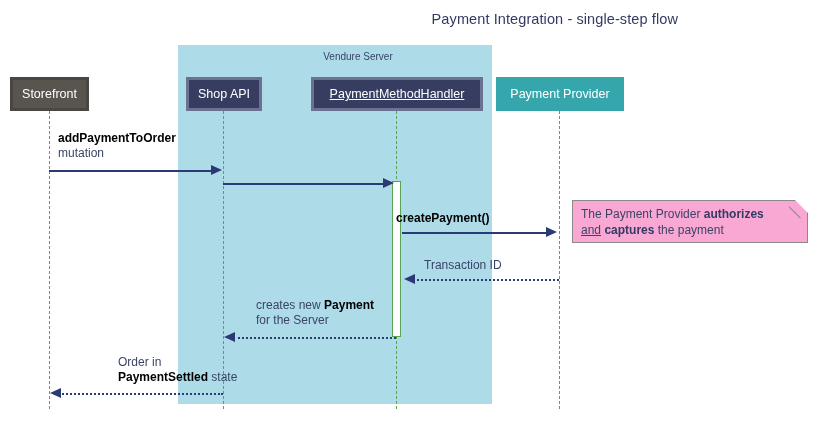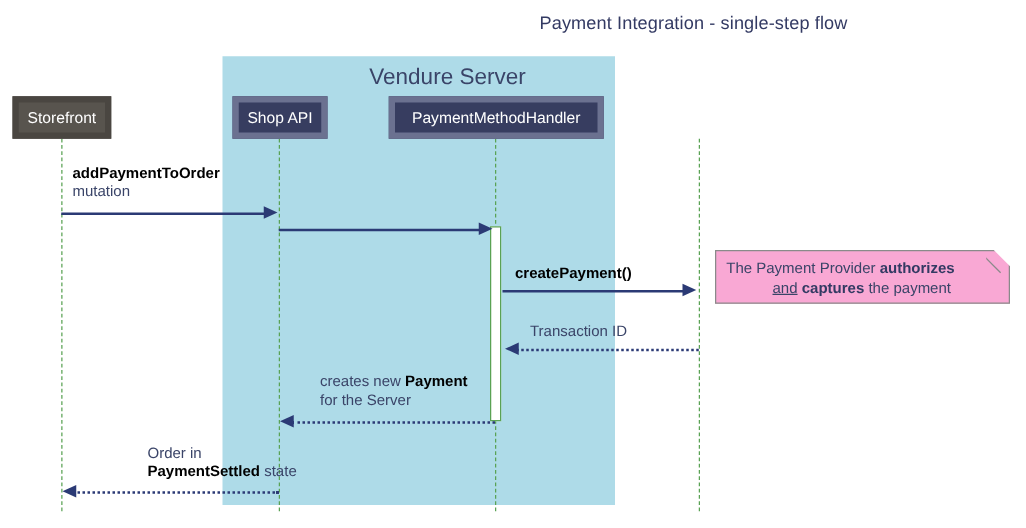--- a/index.html
+++ b/index.html
@@ -37,40 +37,40 @@
     width: 314px;
     height: 359px;
     background: #aedbe8;
   }
   .group-label {
     position: absolute;
     left: 178px;
     top: 51px;
     width: 360px;
     text-align: center;
-    font-size: 18px;
+    font-size: 10px;
     color: #3a4468;
   }
   
   .participant {
     position: absolute;
     top: 77px;
     height: 34px;
     box-sizing: border-box;
     display: flex;
     align-items: center;
     justify-content: center;
     color: #ffffff;
     font-size: 12.5px;
-    border: 5px solid #ec4899;
+    border: 3px solid #ec4899;
     white-space: nowrap;
   }
   .p-storefront { left: 10px;  width: 79px;  background: #58544e; border-color: #4a4641; }
   .p-shopapi    { left: 186px; width: 76px;  background: #373d60; border-color: #6b7190; }
-  .p-pmh        { left: 311px; width: 172px; background: #373d60; border-color: #6b7190; }
+  .p-pmh        { left: 311px; width: 172px; background: #373d60; border-color: #6b7190; text-decoration: underline; }
   .p-provider   { left: 496px; width: 128px; background: #35a7ac; border-color: #35a7ac; }
 
   
   .lifeline {
     position: absolute;
     top: 111px;
     width: 0;
     height: 298px;
     border-left: 1.5px dashed #5aa254;
   }
@@ -165,21 +165,21 @@
   .note-text {
     position: absolute;
     left: 8px;
     top: 5px;
     width: 222px;
     font-size: 12px;
     line-height: 16px;
     color: #3a4468;
   }
   .note-text b { font-weight: bold; color: #333a63; }
-  .note-text u { text-decoration: underline; margin-left: 37px; }
+  .note-text u { text-decoration: underline; }
 </style>
 </head>
 <body>
 
 <div id="diagram-root">
 
   <div class="title">Payment Integration - single-step flow</div>
 
   <div class="group-box"></div>
   <div class="group-label">Vendure Server</div>
@@ -191,34 +191,37 @@
 
   <div class="participant p-storefront">
     <span>Storefront</span>
   </div>
   <div class="participant p-shopapi">
     <span>Shop API</span>
   </div>
   <div class="participant p-pmh">
     <span>PaymentMethodHandler</span>
   </div>
+  <div class="participant p-provider">
+    <span>Payment Provider</span>
+  </div>
 
   <div class="activation"></div>
 
   <div class="msg-label" style="left:58px; top:131px;">
     <b>addPaymentToOrder</b><br>
     <span>mutation</span>
   </div>
   <div class="msg-line" style="left:49px; top:170px; width:163px;"></div>
   <div class="arrow-head right" style="left:211px; top:165px;"></div>
 
   <div class="msg-line" style="left:223px; top:183px; width:161px;"></div>
   <div class="arrow-head right" style="left:383px; top:178px;"></div>
 
-  <div class="msg-label" style="left:412px; top:211px; font-weight:bold;">
+  <div class="msg-label" style="left:396px; top:211px; font-weight:bold;">
     <b>createPayment()</b>
   </div>
   <div class="msg-line" style="left:402px; top:232px; width:145px;"></div>
   <div class="arrow-head right" style="left:546px; top:227px;"></div>
 
   <div class="note">
     <div class="note-fold"></div>
     <div class="note-fold-edge"></div>
     <div class="note-text">
       <span>The Payment Provider </span><b>authorizes</b><br>

